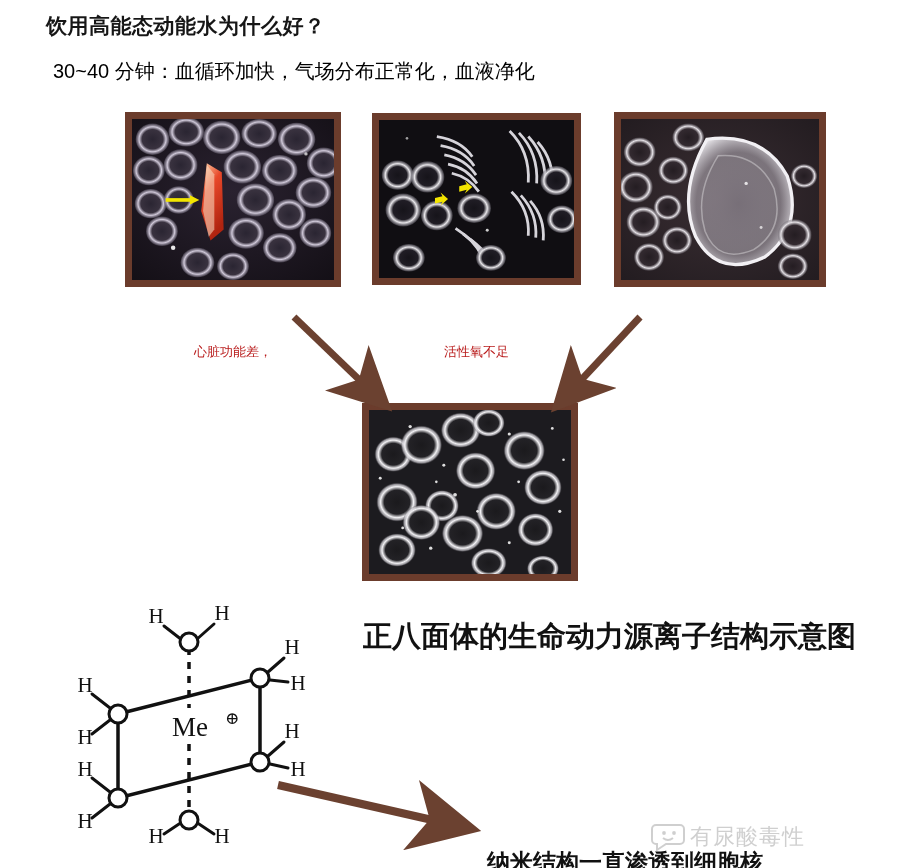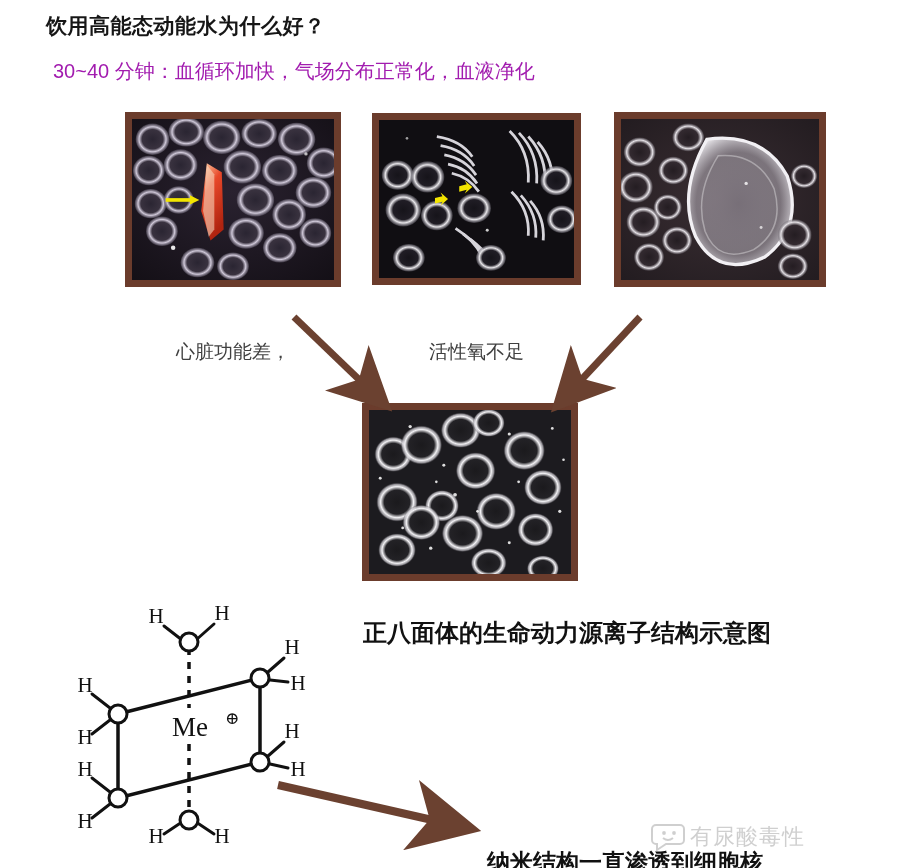--- a/index.html
+++ b/index.html
@@ -35,21 +35,21 @@
     white-space: nowrap;
     color: #161616;
   }
   .subtitle {
     position: absolute;
     left: 53px;
     top: 58px;
     font-size: 20px;
     font-weight: normal;
     white-space: nowrap;
-    color: #a21caf;
+    color: #000000;
   }
 
   
   .photo {
     position: absolute;
     box-sizing: border-box;
     border: 7px solid #6b3c2c;
     background: #14100f;
     overflow: hidden;
   }
@@ -59,25 +59,25 @@
     overflow: hidden;
   }
   .cellfield {
     position: absolute;
     left: 0; top: 0; width: 100%; height: 100%;
   }
 
   
   .caption {
     position: absolute;
-    font-size: 19px;
+    font-size: 13px;
     line-height: 25px;
     text-align: center;
     white-space: pre;
-    color: #404040;
+    color: #b91c1c;
   }
 
   
   #arrows {
     position: absolute;
     left: 0; top: 0;
     width: 924px; height: 868px;
     pointer-events: none;
   }
 
@@ -85,21 +85,21 @@
   #molecule {
     position: absolute;
     left: 78px;
     top: 602px;
     width: 290px;
     height: 262px;
   }
 
   .label-big {
     position: absolute;
-    font-size: 24px;
+    font-size: 29px;
     font-weight: bold;
     white-space: nowrap;
     color: #111111;
     text-align: right;
   }
   .label-bottom {
     position: absolute;
     left: 487px;
     top: 785px;
     font-size: 23px;

